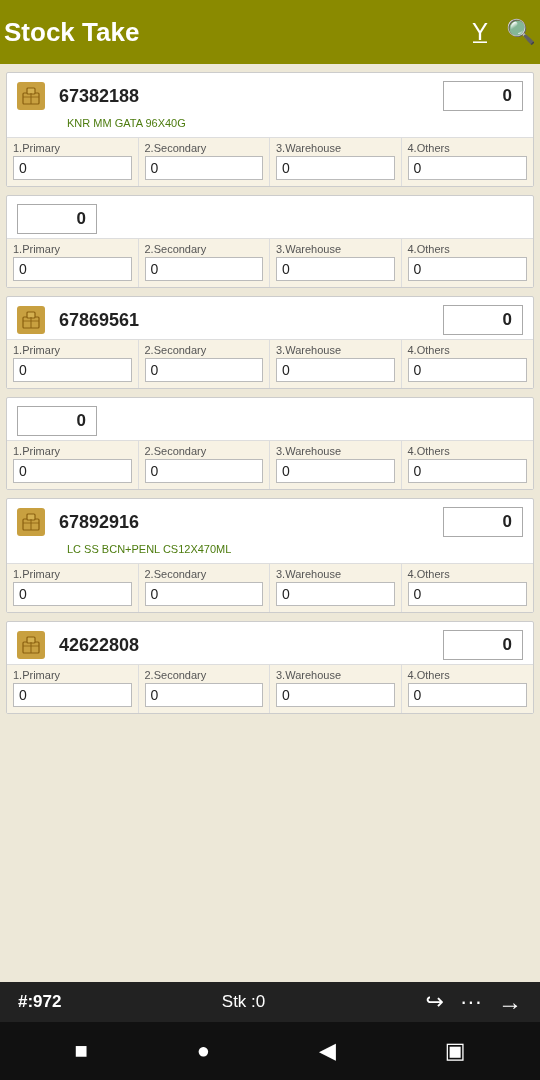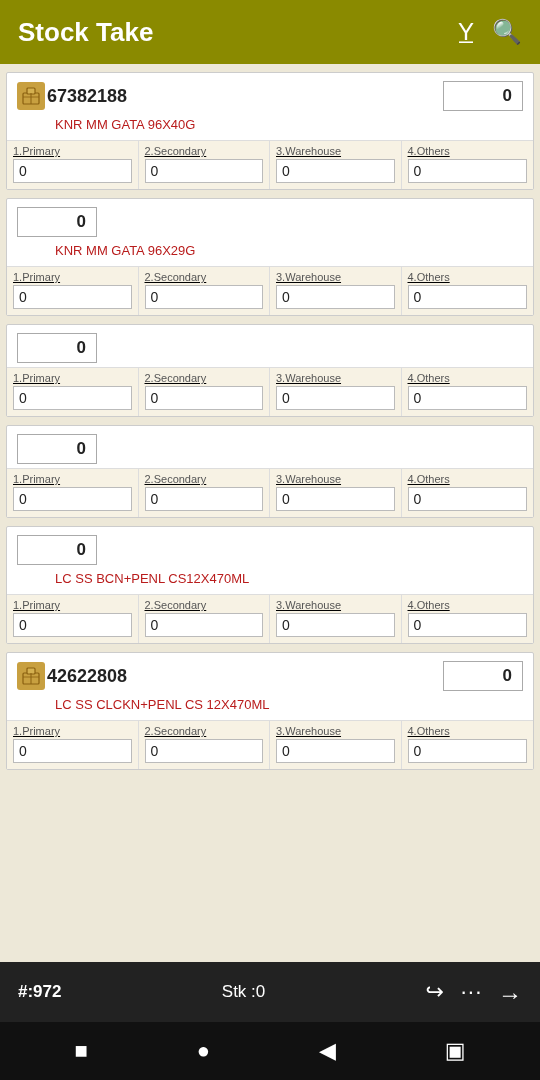--- a/index.html
+++ b/index.html
@@ -12,21 +12,21 @@
       flex-direction: column;
     }
 
     
     .header {
       background: #8a8a00;
       color: white;
       display: flex;
       align-items: center;
       justify-content: space-between;
-      padding: 10px 18px;
+      padding: 10px 4px;
       height: 64px;
     }
     .header-title {
       font-size: 26px;
       font-weight: bold;
       color: white;
     }
     .header-icons {
       display: flex;
       gap: 18px;
@@ -53,21 +53,21 @@
     }
     .product-header {
       display: flex;
       align-items: center;
       justify-content: space-between;
       padding: 8px 10px 4px 10px;
     }
     .product-left {
       display: flex;
       align-items: center;
-      gap: 2px;
+      gap: 14px;
     }
     .product-icon {
       width: 28px;
       height: 28px;
       background: #c8a040;
       border-radius: 3px;
       display: flex;
       align-items: center;
       justify-content: center;
       font-size: 16px;
@@ -80,33 +80,32 @@
     .product-qty-box {
       border: 1.5px solid #aaa;
       min-width: 80px;
       padding: 4px 10px;
       text-align: right;
       font-size: 17px;
       font-weight: bold;
       color: #222;
     }
     .product-name {
-      padding: 2px 10px 8px 48px;
-      font-size: 13px;
-      color: #b91c1c;
+      padding: 2px 10px 8px 60px;
+      font-size: 11px;
+      color: #4d7c0f;
       font-weight: 500;
     }
 
     
     .location-row {
       display: grid;
       grid-template-columns: 1fr 1fr 1fr 1fr;
       border-top: 1px solid #ddd;
       background: #f7f2e4;
-      text-decoration: underline;
     }
     .location-cell {
       border-right: 1px solid #ddd;
       padding: 4px 6px 6px 6px;
     }
     .location-cell:last-child {
       border-right: none;
     }
     .location-label {
       font-size: 11px;
@@ -123,21 +122,21 @@
     }
 
     
     .bottom-bar {
       background: #222;
       color: white;
       display: flex;
       align-items: center;
       justify-content: space-between;
       padding: 0 18px;
-      height: 60px;
+      height: 40px;
     }
     .bottom-left {
       font-size: 17px;
       font-weight: bold;
     }
     .bottom-center {
       font-size: 17px;
     }
     .bottom-icons {
       display: flex;
@@ -200,52 +199,73 @@
         <div class="location-cell"><div class="location-label">1.Primary</div><input class="location-value" type="text" value="0" style=""></div>
         <div class="location-cell"><div class="location-label">2.Secondary</div><input class="location-value" type="text" value="0" style=""></div>
         <div class="location-cell"><div class="location-label">3.Warehouse</div><input class="location-value" type="text" value="0" style=""></div>
         <div class="location-cell"><div class="location-label">4.Others</div><input class="location-value" type="text" value="0" style=""></div>
       </div>
     </div>
     <div class="product-card">
       <div class="product-header">
         <div class="product-qty-box">0</div>
       </div>
-      <div class="product-name">KNR MM GATA 96X29G</div>
-      <div class="location-row">
-        <div class="location-cell"><div class="location-label">1.Primary</div><input class="location-value" type="text" value="0" style=""></div>
-        <div class="location-cell"><div class="location-label">2.Secondary</div><input class="location-value" type="text" value="0" style=""></div>
-        <div class="location-cell"><div class="location-label">3.Warehouse</div><input class="location-value" type="text" value="0" style=""></div>
-        <div class="location-cell"><div class="location-label">4.Others</div><input class="location-value" type="text" value="0" style=""></div>
-      </div>
-    </div>
-    <div class="product-card">
-      <div class="product-header">
-        <div class="product-qty-box">0</div>
-      </div>
-      <div class="location-row">
-        <div class="location-cell"><div class="location-label">1.Primary</div><input class="location-value" type="text" value="0" style=""></div>
-        <div class="location-cell"><div class="location-label">2.Secondary</div><input class="location-value" type="text" value="0" style=""></div>
-        <div class="location-cell"><div class="location-label">3.Warehouse</div><input class="location-value" type="text" value="0" style=""></div>
-        <div class="location-cell"><div class="location-label">4.Others</div><input class="location-value" type="text" value="0" style=""></div>
-      </div>
-    </div>
-    <div class="product-card">
-      <div class="product-header">
-        <div class="product-qty-box">0</div>
-      </div>
-      <div class="location-row">
-        <div class="location-cell"><div class="location-label">1.Primary</div><input class="location-value" type="text" value="0" style=""></div>
-        <div class="location-cell"><div class="location-label">2.Secondary</div><input class="location-value" type="text" value="0" style=""></div>
-        <div class="location-cell"><div class="location-label">3.Warehouse</div><input class="location-value" type="text" value="0" style=""></div>
-        <div class="location-cell"><div class="location-label">4.Others</div><input class="location-value" type="text" value="0" style=""></div>
-      </div>
-    </div>
-    <div class="product-card">
-      <div class="product-header">
+      <div class="location-row">
+        <div class="location-cell"><div class="location-label">1.Primary</div><input class="location-value" type="text" value="0" style=""></div>
+        <div class="location-cell"><div class="location-label">2.Secondary</div><input class="location-value" type="text" value="0" style=""></div>
+        <div class="location-cell"><div class="location-label">3.Warehouse</div><input class="location-value" type="text" value="0" style=""></div>
+        <div class="location-cell"><div class="location-label">4.Others</div><input class="location-value" type="text" value="0" style=""></div>
+      </div>
+    </div>
+    <div class="product-card">
+      <div class="product-header">
+        <div class="product-left">
+          <div class="product-icon">
+            <svg width="18" height="18" viewBox="0 0 18 18" fill="none">
+      <rect x="1" y="6" width="16" height="11" rx="1" fill="#c8a040" stroke="#8a6010" stroke-width="1.2"></rect>
+      <rect x="5" y="1" width="8" height="6" rx="1" fill="#d4b050" stroke="#8a6010" stroke-width="1.2"></rect>
+      <line x1="9" y1="6" x2="9" y2="17" stroke="#8a6010" stroke-width="1"></line>
+      <line x1="1" y1="10" x2="17" y2="10" stroke="#8a6010" stroke-width="0.8"></line>
+    </svg>
+          </div>
+          <span class="product-code">67869561</span>
+        </div>
+        <div class="product-qty-box">0</div>
+      </div>
+      <div class="location-row">
+        <div class="location-cell"><div class="location-label">1.Primary</div><input class="location-value" type="text" value="0" style=""></div>
+        <div class="location-cell"><div class="location-label">2.Secondary</div><input class="location-value" type="text" value="0" style=""></div>
+        <div class="location-cell"><div class="location-label">3.Warehouse</div><input class="location-value" type="text" value="0" style=""></div>
+        <div class="location-cell"><div class="location-label">4.Others</div><input class="location-value" type="text" value="0" style=""></div>
+      </div>
+    </div>
+    <div class="product-card">
+      <div class="product-header">
+        <div class="product-qty-box">0</div>
+      </div>
+      <div class="location-row">
+        <div class="location-cell"><div class="location-label">1.Primary</div><input class="location-value" type="text" value="0" style=""></div>
+        <div class="location-cell"><div class="location-label">2.Secondary</div><input class="location-value" type="text" value="0" style=""></div>
+        <div class="location-cell"><div class="location-label">3.Warehouse</div><input class="location-value" type="text" value="0" style=""></div>
+        <div class="location-cell"><div class="location-label">4.Others</div><input class="location-value" type="text" value="0" style=""></div>
+      </div>
+    </div>
+    <div class="product-card">
+      <div class="product-header">
+        <div class="product-left">
+          <div class="product-icon">
+            <svg width="18" height="18" viewBox="0 0 18 18" fill="none">
+      <rect x="1" y="6" width="16" height="11" rx="1" fill="#c8a040" stroke="#8a6010" stroke-width="1.2"></rect>
+      <rect x="5" y="1" width="8" height="6" rx="1" fill="#d4b050" stroke="#8a6010" stroke-width="1.2"></rect>
+      <line x1="9" y1="6" x2="9" y2="17" stroke="#8a6010" stroke-width="1"></line>
+      <line x1="1" y1="10" x2="17" y2="10" stroke="#8a6010" stroke-width="0.8"></line>
+    </svg>
+          </div>
+          <span class="product-code">67892916</span>
+        </div>
         <div class="product-qty-box">0</div>
       </div>
       <div class="product-name">LC SS BCN+PENL CS12X470ML</div>
       <div class="location-row">
         <div class="location-cell"><div class="location-label">1.Primary</div><input class="location-value" type="text" value="0" style=""></div>
         <div class="location-cell"><div class="location-label">2.Secondary</div><input class="location-value" type="text" value="0" style=""></div>
         <div class="location-cell"><div class="location-label">3.Warehouse</div><input class="location-value" type="text" value="0" style=""></div>
         <div class="location-cell"><div class="location-label">4.Others</div><input class="location-value" type="text" value="0" style=""></div>
       </div>
     </div>
@@ -257,21 +277,20 @@
       <rect x="1" y="6" width="16" height="11" rx="1" fill="#c8a040" stroke="#8a6010" stroke-width="1.2"></rect>
       <rect x="5" y="1" width="8" height="6" rx="1" fill="#d4b050" stroke="#8a6010" stroke-width="1.2"></rect>
       <line x1="9" y1="6" x2="9" y2="17" stroke="#8a6010" stroke-width="1"></line>
       <line x1="1" y1="10" x2="17" y2="10" stroke="#8a6010" stroke-width="0.8"></line>
     </svg>
           </div>
           <span class="product-code">42622808</span>
         </div>
         <div class="product-qty-box">0</div>
       </div>
-      <div class="product-name">LC SS CLCKN+PENL CS 12X470ML</div>
       <div class="location-row">
         <div class="location-cell"><div class="location-label">1.Primary</div><input class="location-value" type="text" value="0" style=""></div>
         <div class="location-cell"><div class="location-label">2.Secondary</div><input class="location-value" type="text" value="0" style=""></div>
         <div class="location-cell"><div class="location-label">3.Warehouse</div><input class="location-value" type="text" value="0" style=""></div>
         <div class="location-cell"><div class="location-label">4.Others</div><input class="location-value" type="text" value="0" style=""></div>
       </div>
     </div>
   </div>
 
 <div class="bottom-bar">

